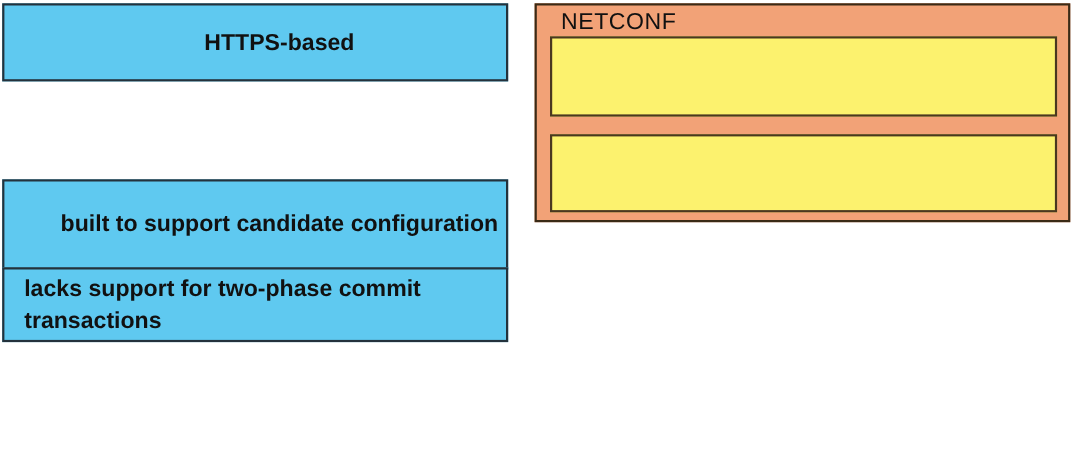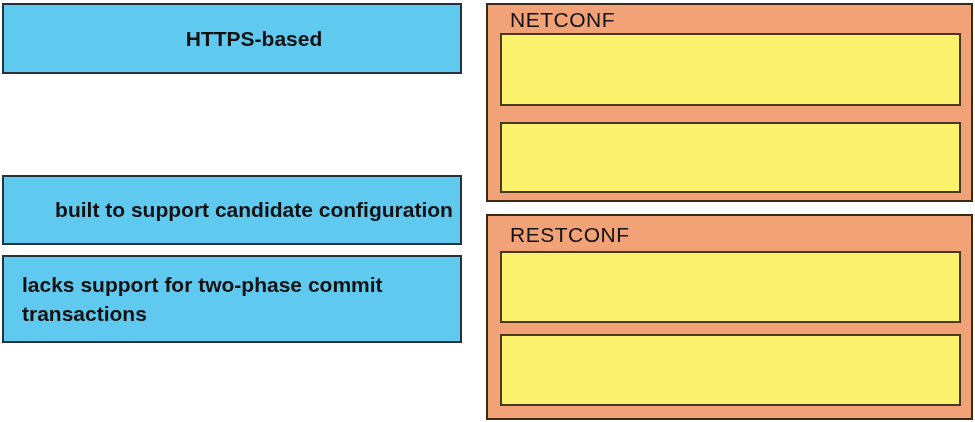--- a/index.html
+++ b/index.html
@@ -36,22 +36,22 @@
   }
   .option-card.align-left {
     justify-content: flex-start;
     text-align: left;
     padding-left: 18px;
     padding-right: 14px;
     line-height: 29px;
   }
   #option-0 { top: 3px;   height: 71px; }
   #option-1 { top: 85px;  height: 68px; }
-  #option-2 { top: 163px; height: 70px; margin-top: 12px; }
-  #option-3 { top: 255px; height: 88px; }
+  #option-2 { top: 163px; height: 82px; }
+  #option-3 { top: 243px; height: 68px; }
 
   
   .group {
     position: absolute;
     left: 486px;
     width: 487px;
     box-sizing: border-box;
     background: var(--group-fill, #f2a277);
     border: 2px solid var(--group-border, #3a2a16);
   }
@@ -101,19 +101,14 @@
   <div class="option-card align-left" id="option-3">
     <span>lacks support for two-phase commit transactions</span>
   </div>
 
   <div class="group" id="group-netconf">
     <div class="group-label">NETCONF</div>
     <div class="drop-slot slot-0"></div>
     <div class="drop-slot slot-1"></div>
   </div>
 
-  <div class="group" id="group-restconf">
-    <div class="group-label">RESTCONF</div>
-    <div class="drop-slot slot-0"></div>
-    <div class="drop-slot slot-1"></div>
-  </div>
 
 </div>
 
 </body></html>

